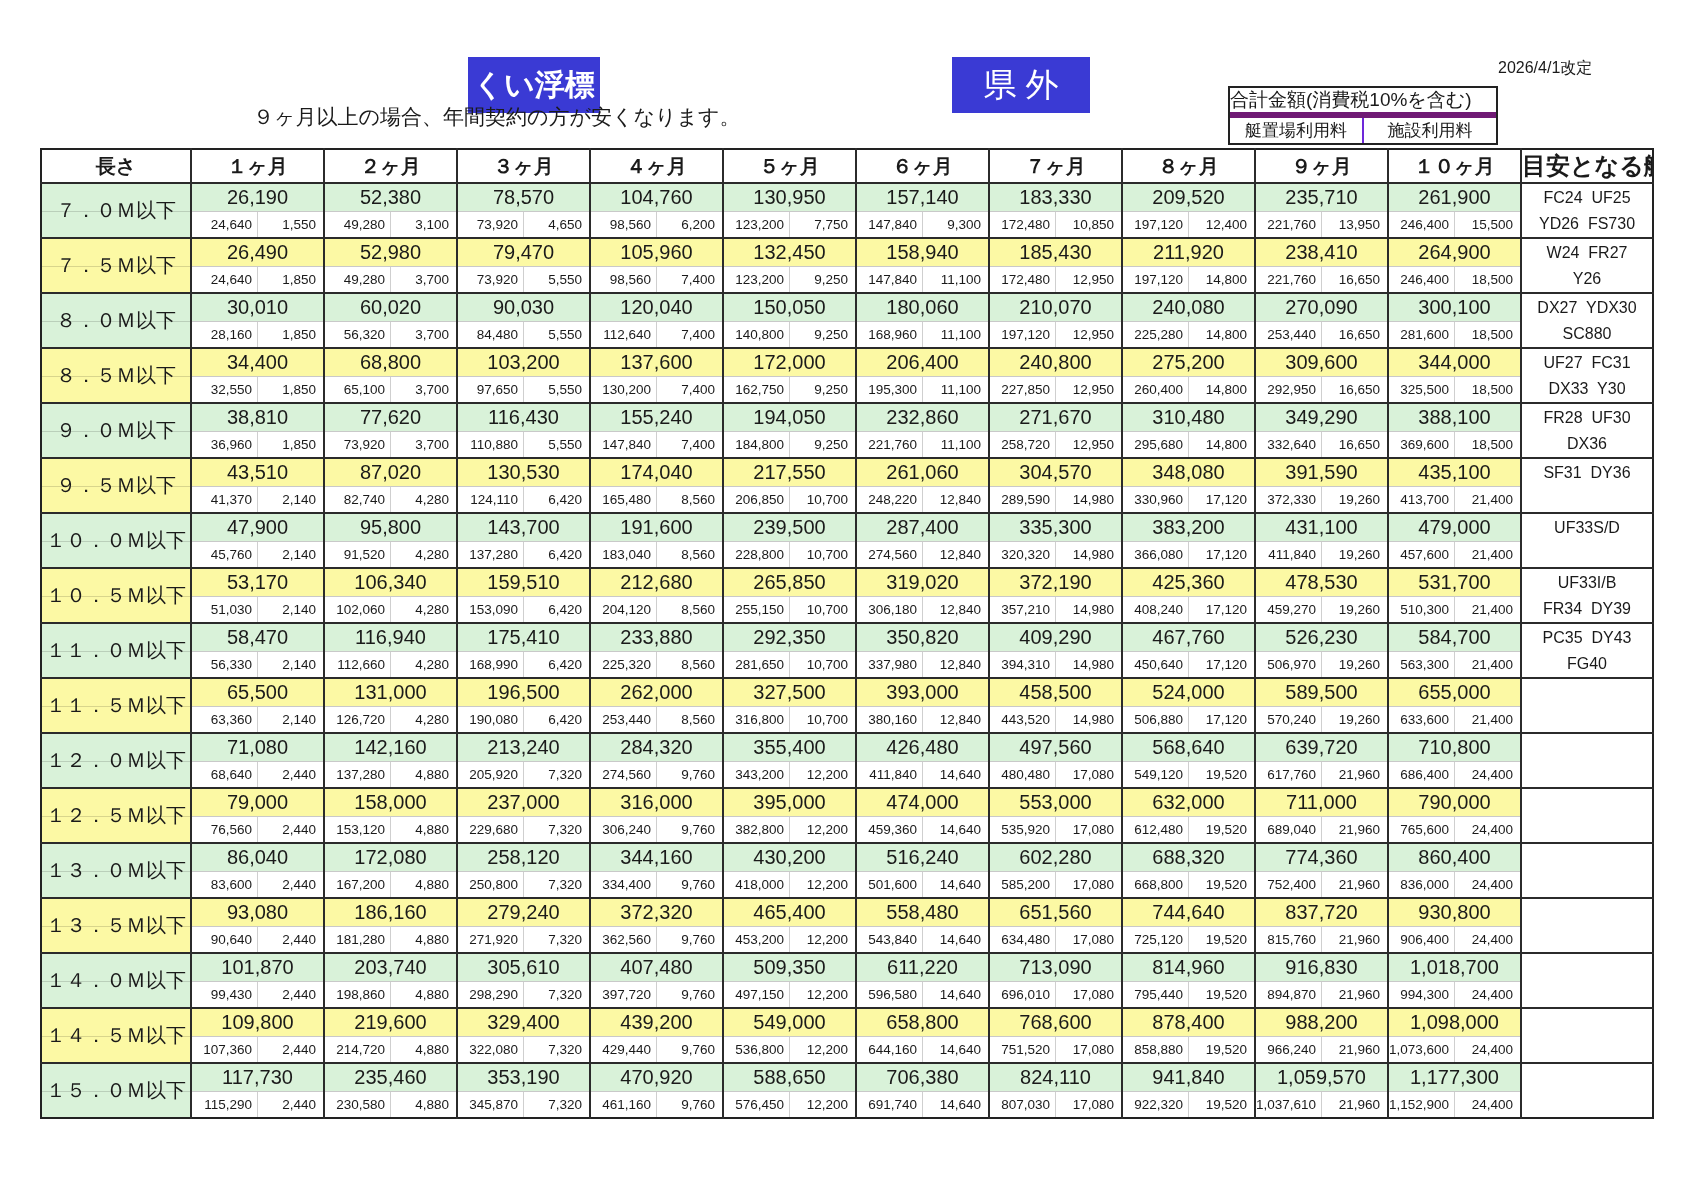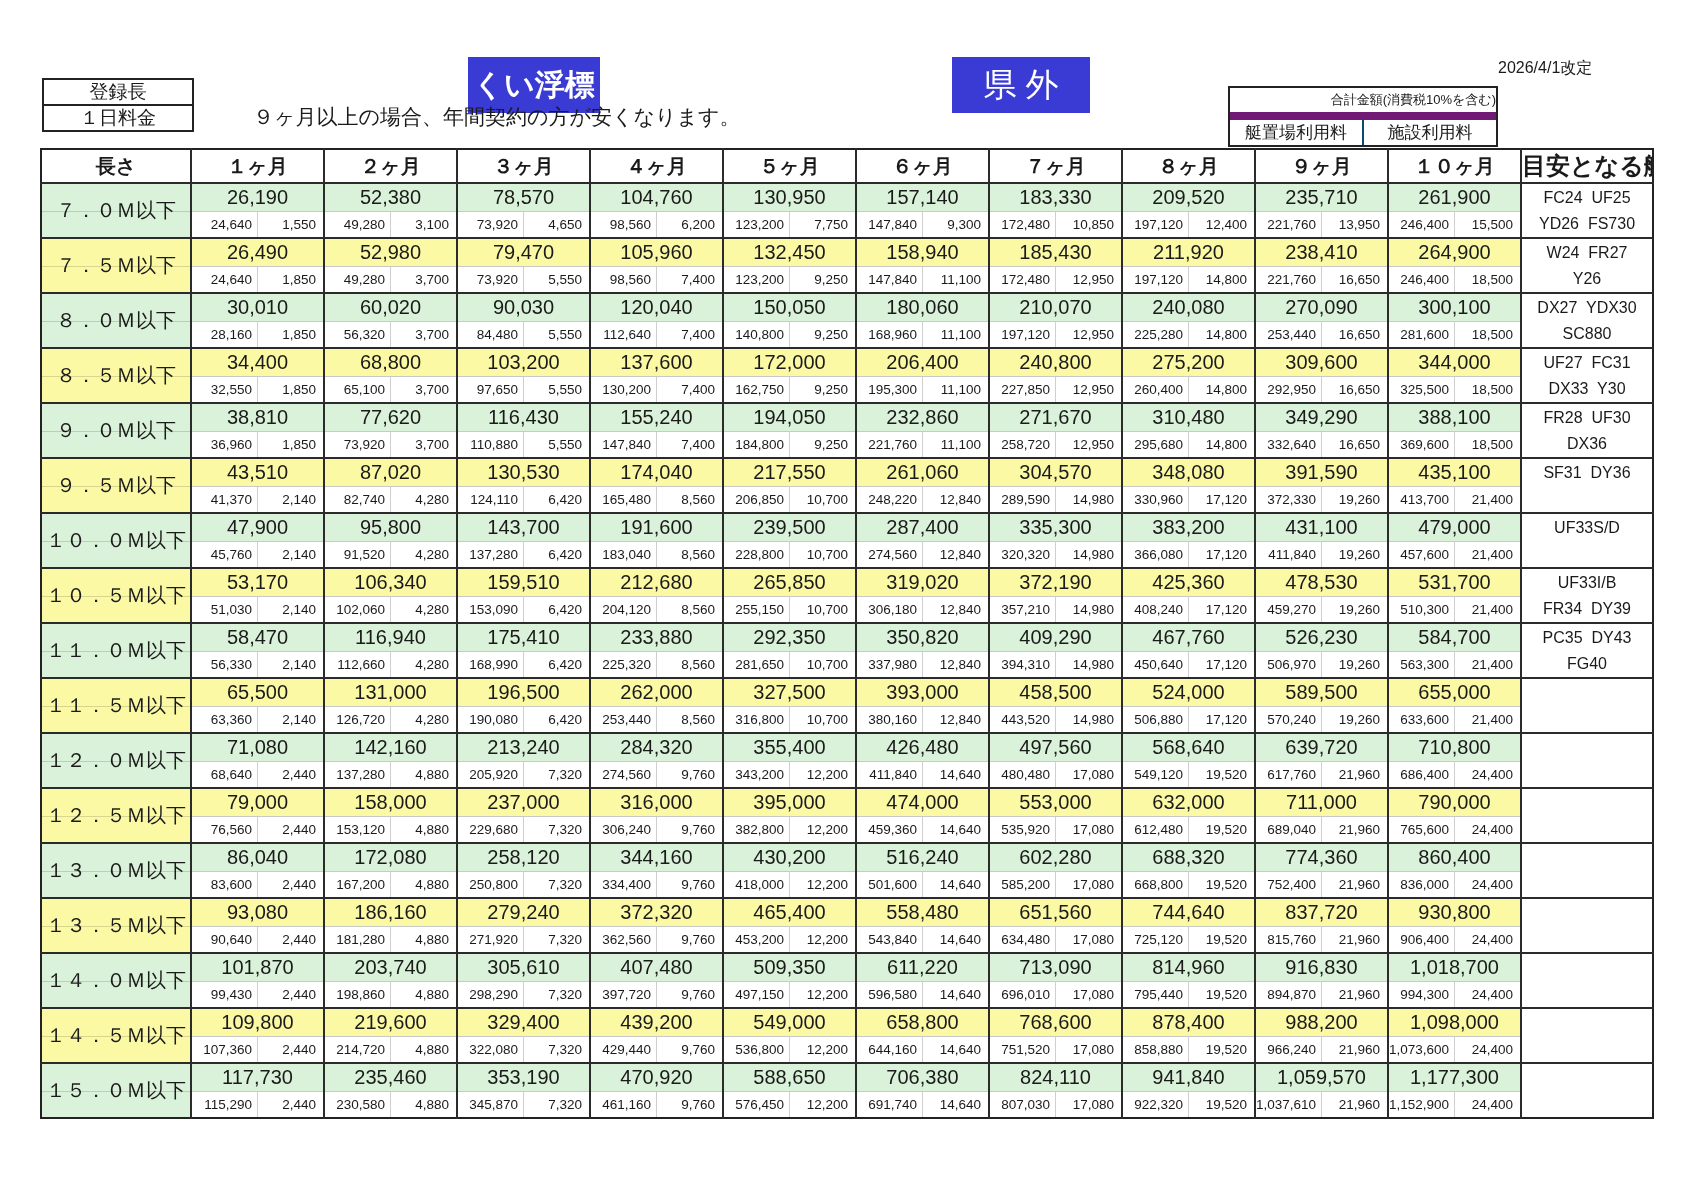--- a/index.html
+++ b/index.html
@@ -16,24 +16,24 @@
   .tag{position:absolute;top:57px;height:56px;color:#fff;background:var(--blue);
        display:flex;align-items:center;justify-content:center;}
   .tag-kui{left:468px;width:132px;font-size:30px;font-weight:bold;}
   .tag-ken{left:952px;width:138px;font-size:33px;}
 
   .title{position:absolute;left:600px;top:50px;width:330px;text-align:center;font-size:33px;}
 
   .revision{position:absolute;left:1498px;top:58px;font-size:16px;}
 
   .total-box{position:absolute;left:1228px;top:86px;width:266px;border:2px solid #222;}
-  .total-head{height:24px;line-height:24px;text-align:right;font-size:13px;border-bottom:8px solid #701a75;}
+  .total-head{height:24px;line-height:24px;text-align:left;font-size:19px;border-bottom:6px solid #701a75;}
   .total-cols{display:flex;height:25px;}
   .total-col{flex:1;line-height:25px;text-align:center;font-size:17px;}
-  .total-col.left{border-right:2px solid #0c4a6e;}
+  .total-col.left{border-right:2px solid #6d28d9;}
 
   
   table.tbl{position:absolute;left:40px;top:148px;width:1612px;border-collapse:collapse;
             table-layout:fixed;border:2px solid #222;}
   .tbl th,.tbl td{padding:0;overflow:hidden;white-space:nowrap;}
   .tbl .hcell{height:29px;font-size:20px;font-weight:bold;text-align:center;background:#fff;
               border-bottom:2px solid #2b2b2b;}
   .tbl .hcell.bh{font-size:24px;}
   .bl-dark{border-left:2px solid #2b2b2b;}
   tr.main th,tr.main td{border-top:2px solid #2b2b2b;}
@@ -47,24 +47,20 @@
   td.boat{background:#fff;text-align:center;font-size:16px;vertical-align:middle;}
   td.boat div{line-height:26px;white-space:pre;height:26px;}
   .g{background:var(--green);}
   .y{background:var(--yellow);}
 </style>
 </head>
 <body>
 
 <div class="page" style="--blue: #3a3ad4; --green: #d9f2d9; --yellow: #fcf9a4;">
 
-  <div class="reg-box">
-    <div class="reg-row top">登録長</div>
-    <div class="reg-row">１日料金</div>
-  </div>
 
   <div class="tag tag-kui">くい浮標</div>
 
 
   <div class="tag tag-ken">県 外</div>
 
   <div class="note">９ヶ月以上の場合、年間契約の方が安くなります。</div>
 
   <div class="revision">2026/4/1改定</div>
 

